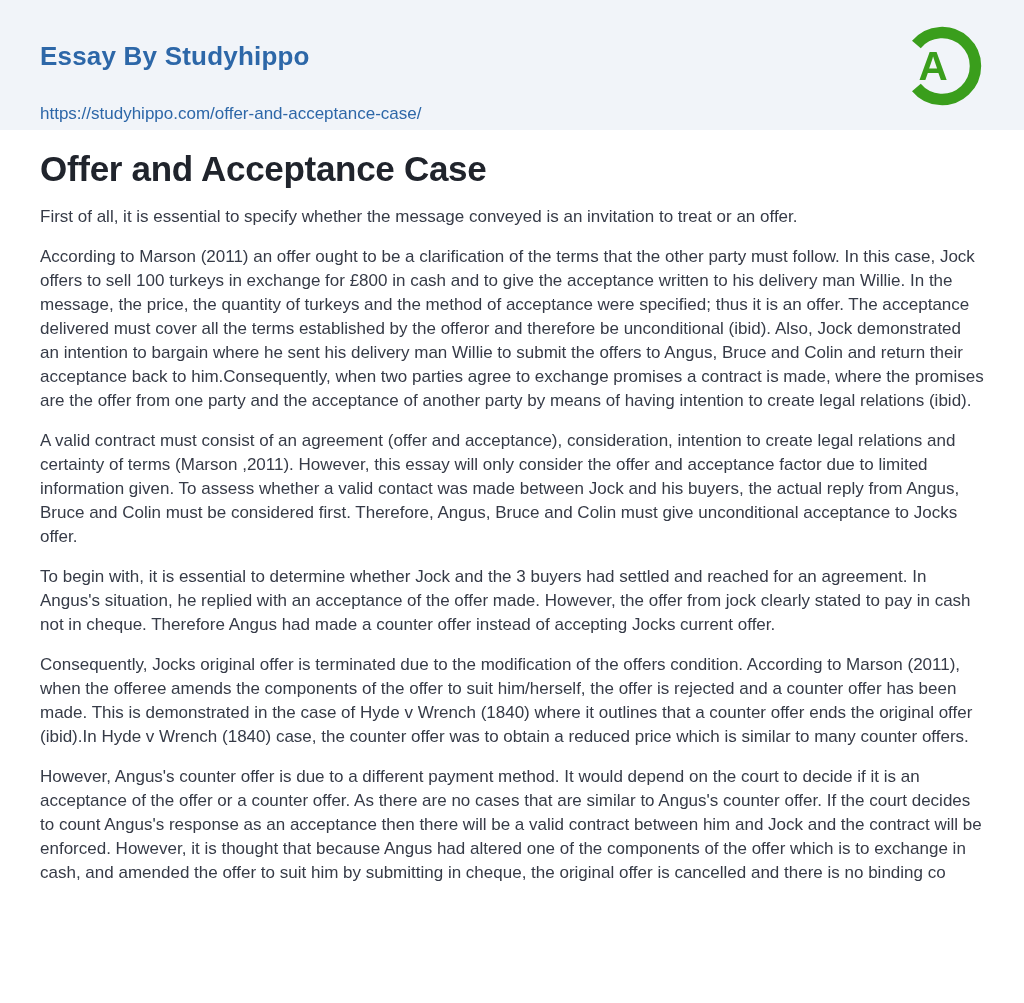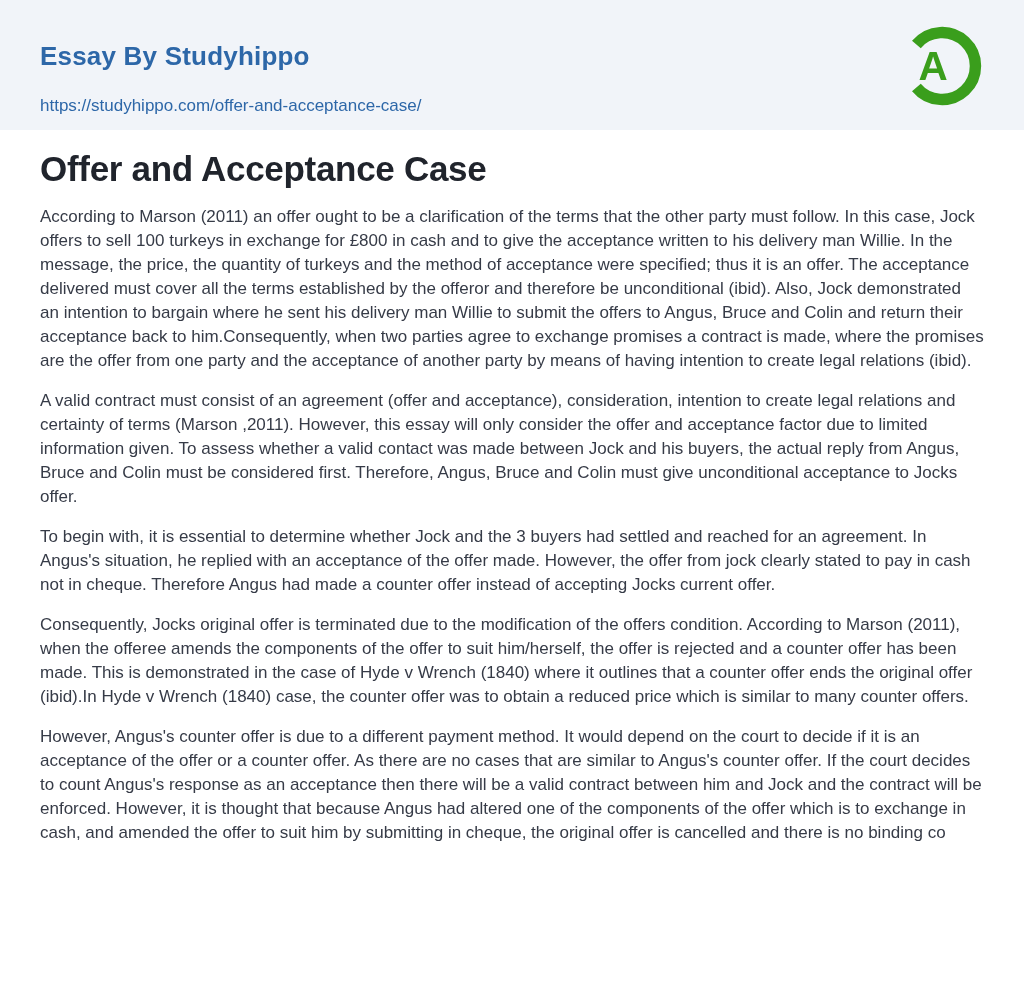--- a/index.html
+++ b/index.html
@@ -13,21 +13,21 @@
   }
   .header {
     background: #f1f4f9;
     height: 130px;
     box-sizing: border-box;
     padding: 42px 38px 0 40px;
     display: flex;
     justify-content: space-between;
     align-items: flex-start;
   }
-  .header-left { display: flex; flex-direction: column; }
+  .header-left { display: flex; flex-direction: column; gap: 8px; }
   .site-title {
     color: #2d67a8;
     font-size: 26px;
     font-weight: bold;
     letter-spacing: 0.2px;
     line-height: 1.1;
   }
   .page-url {
     color: #2d67a8;
     font-size: 17px;
@@ -72,20 +72,21 @@
 
     <svg class="logo" viewBox="0 0 100 100">
       <path d="M 20.9 25.6 A 38 38 0 1 1 20.9 74.4" fill="none" stroke="#3a9e1c" stroke-width="13"></path>
       <text x="40" y="66" text-anchor="middle" font-size="46" font-weight="bold" fill="#3a9e1c" font-family="Liberation Sans, sans-serif">A</text>
     </svg>
   </div>
 
   <div class="main">
     <h1 class="essay-title">Offer and Acceptance Case</h1>
 
+    <p>First of all, it is essential to specify whether the message conveyed is an invitation to treat or an offer.</p>
     <p>According to Marson (2011) an offer ought to be a clarification of the terms that the other party must follow. In this case, Jock offers to sell 100 turkeys in exchange for £800 in cash and to give the acceptance written to his delivery man Willie. In the message, the price, the quantity of turkeys and the method of acceptance were specified; thus it is an offer. The acceptance delivered must cover all the terms established by the offeror and therefore be unconditional (ibid). Also, Jock demonstrated an intention to bargain where he sent his delivery man Willie to submit the offers to Angus, Bruce and Colin and return their acceptance back to him.Consequently, when two parties agree to exchange promises a contract is made, where the promises are the offer from one party and the acceptance of another party by means of having intention to create legal relations (ibid).</p>
     <p>A valid contract must consist of an agreement (offer and acceptance), consideration, intention to create legal relations and certainty of terms (Marson ,2011). However, this essay will only consider the offer and acceptance factor due to limited information given. To assess whether a valid contact was made between Jock and his buyers, the actual reply from Angus, Bruce and Colin must be considered first. Therefore, Angus, Bruce and Colin must give unconditional acceptance to Jocks offer.</p>
     <p>To begin with, it is essential to determine whether Jock and the 3 buyers had settled and reached for an agreement. In Angus's situation, he replied with an acceptance of the offer made. However, the offer from jock clearly stated to pay in cash not in cheque. Therefore Angus had made a counter offer instead of accepting Jocks current offer.</p>
     <p>Consequently, Jocks original offer is terminated due to the modification of the offers condition. According to Marson (2011), when the offeree amends the components of the offer to suit him/herself, the offer is rejected and a counter offer has been made. This is demonstrated in the case of Hyde v Wrench (1840) where it outlines that a counter offer ends the original offer (ibid).In Hyde v Wrench (1840) case, the counter offer was to obtain a reduced price which is similar to many counter offers.</p>
     <p>However, Angus's counter offer is due to a different payment method. It would depend on the court to decide if it is an acceptance of the offer or a counter offer. As there are no cases that are similar to Angus's counter offer. If the court decides to count Angus's response as an acceptance then there will be a valid contract between him and Jock and the contract will be enforced. However, it is thought that because Angus had altered one of the components of the offer which is to exchange in cash, and amended the offer to suit him by submitting in cheque, the original offer is cancelled and there is no binding co</p>
   </div>
 
 </div>
 
 </body></html>

